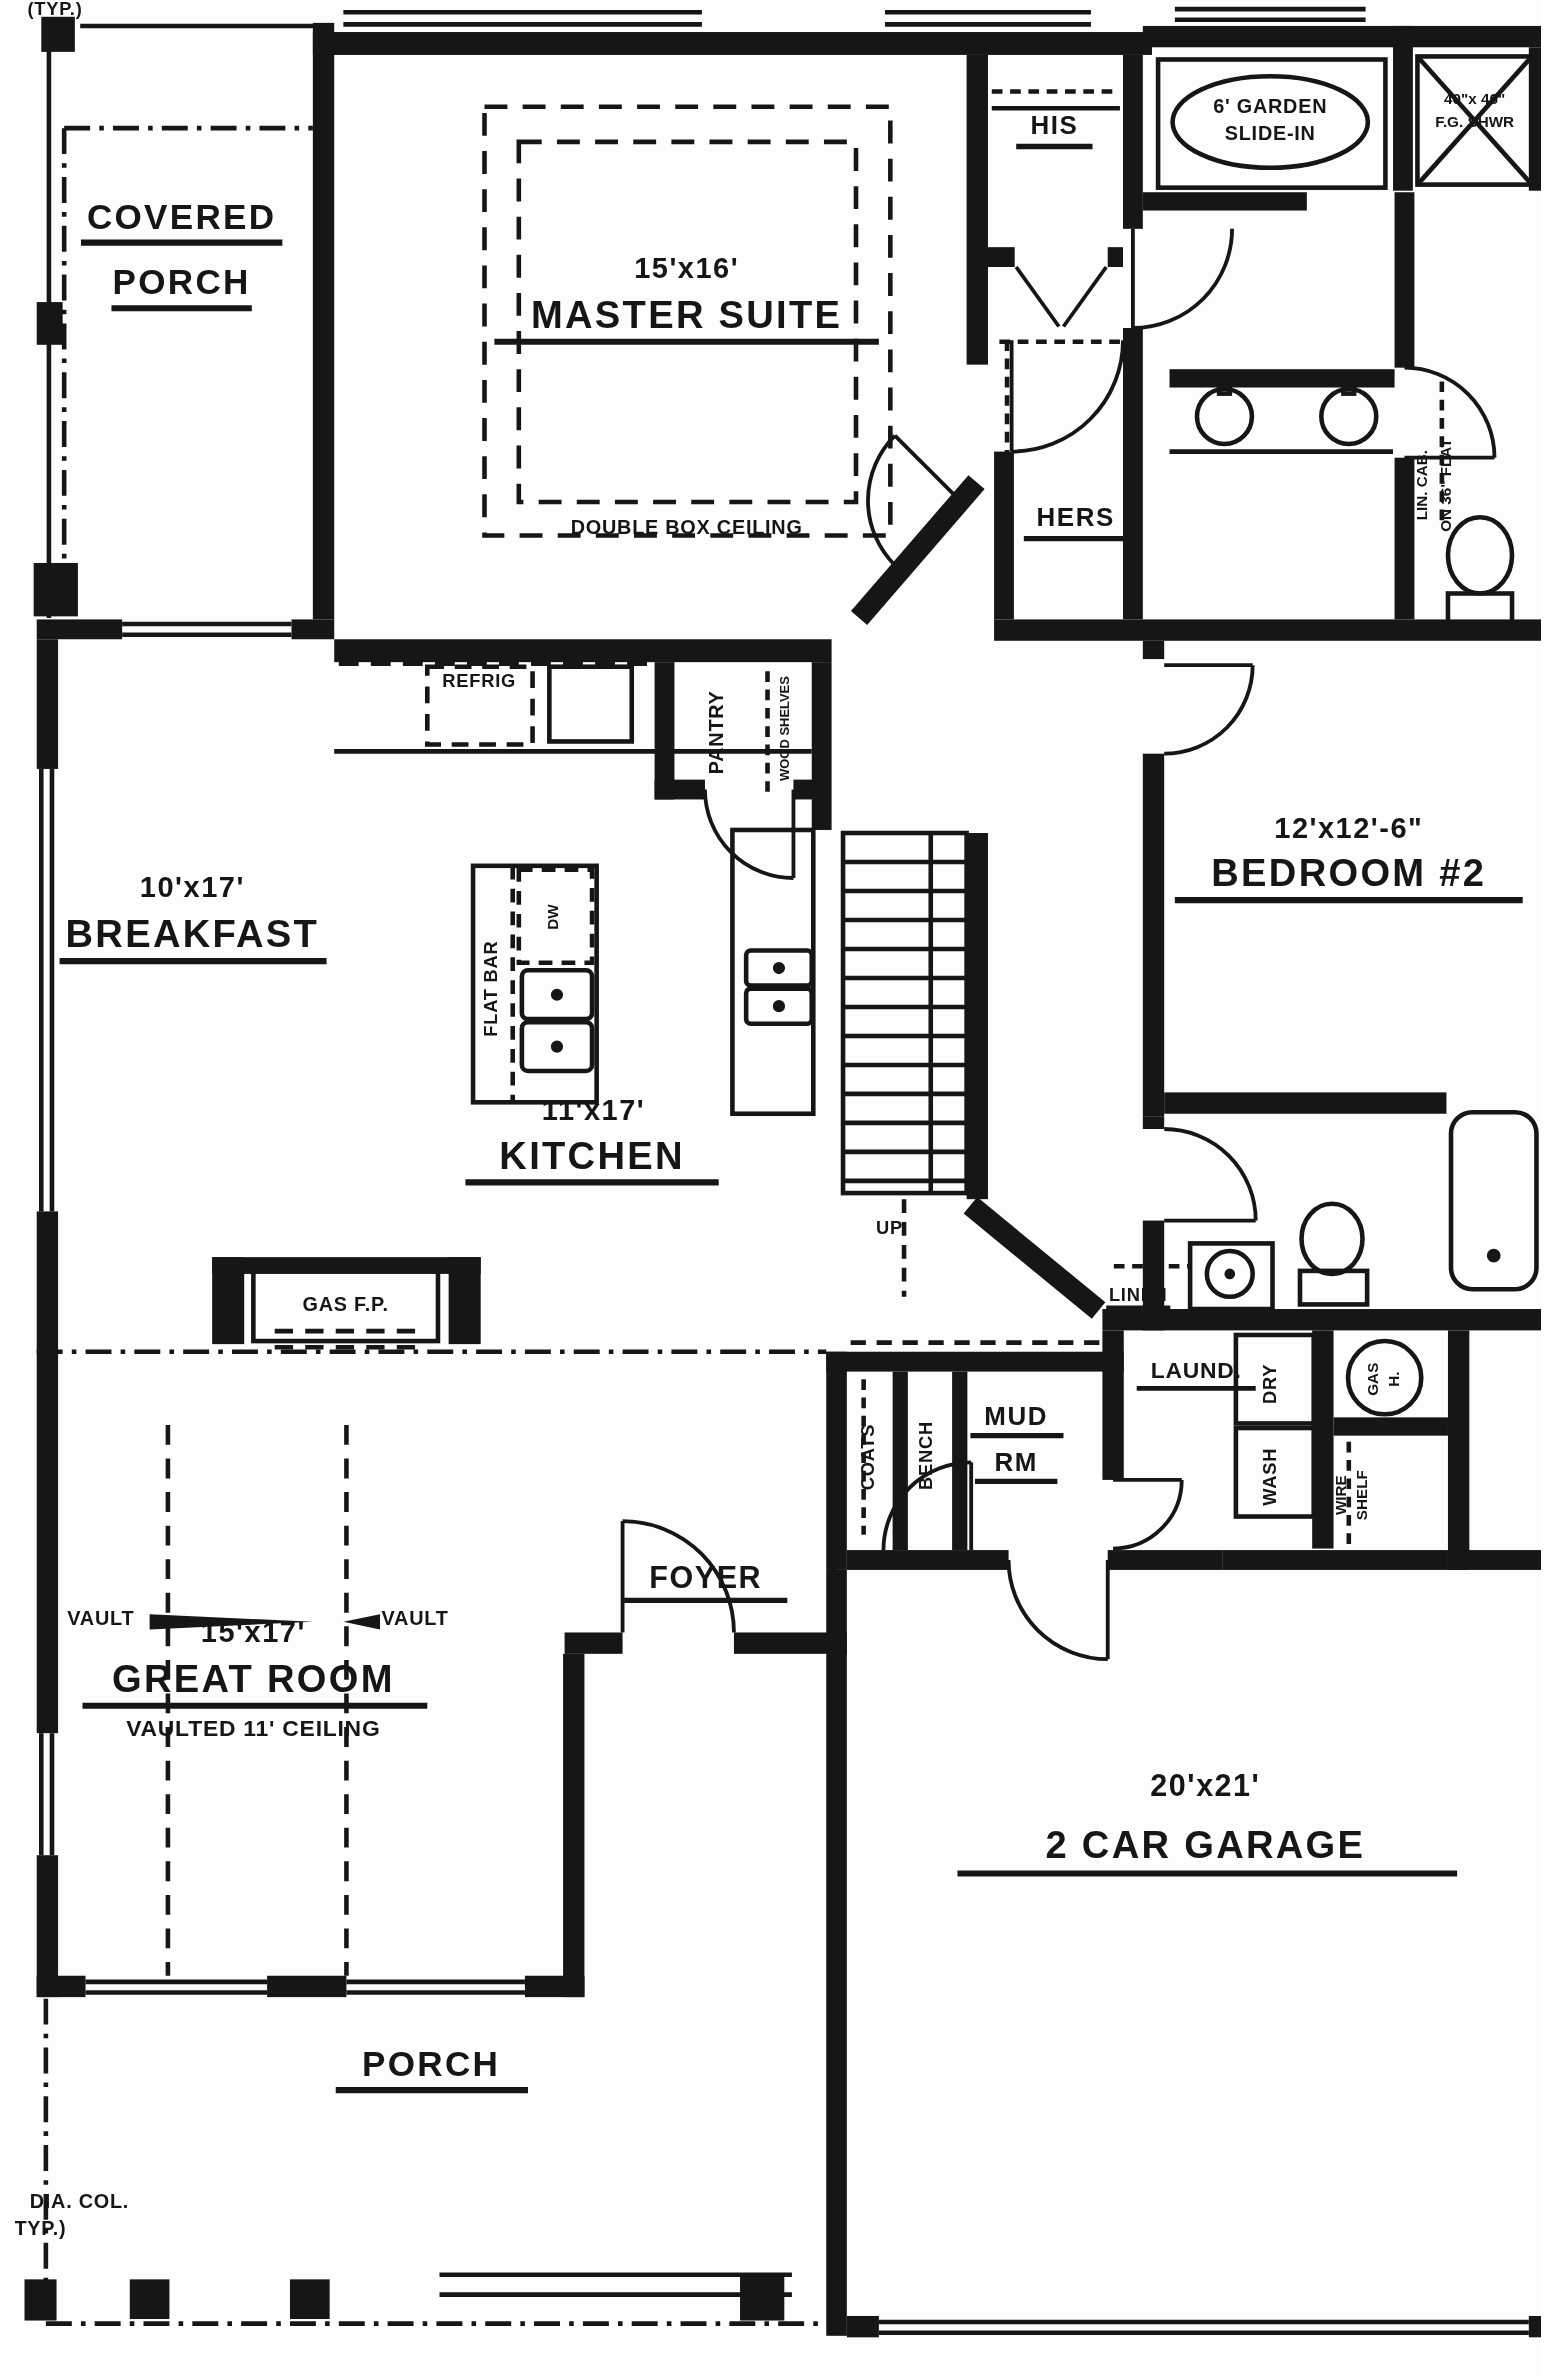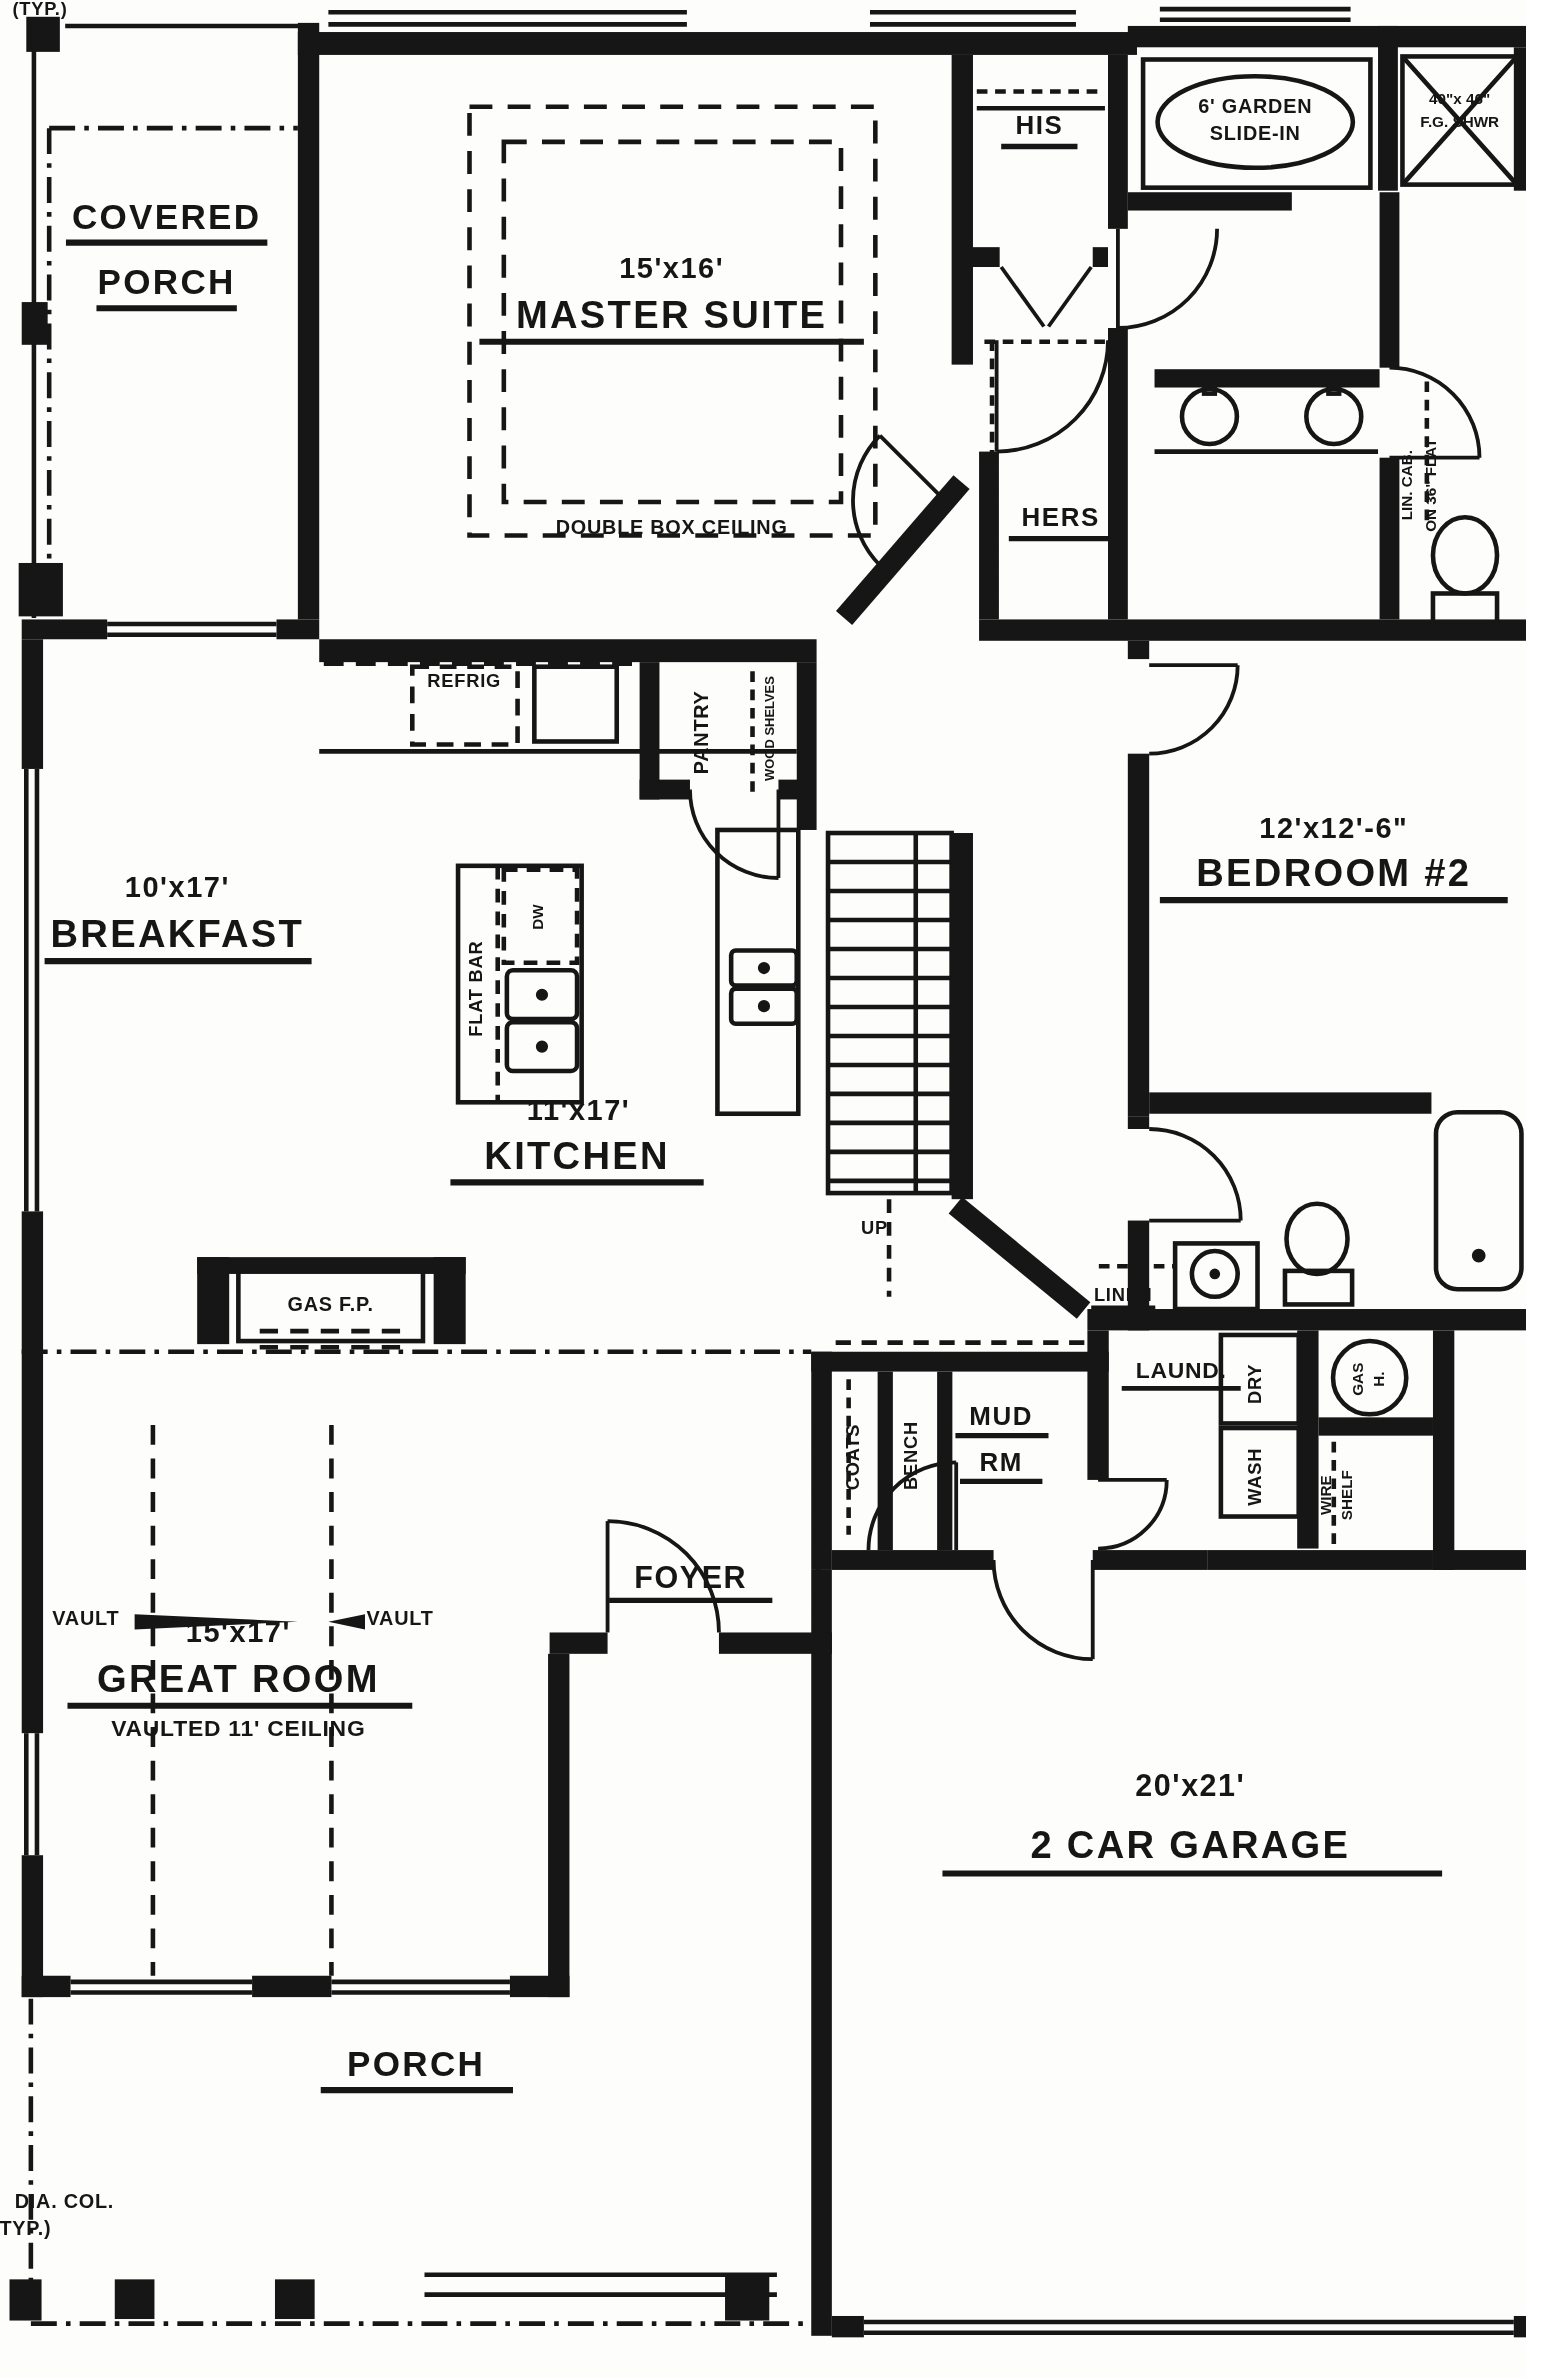--- a/index.html
+++ b/index.html
@@ -1,16 +1,16 @@
 <!DOCTYPE html>
 <html style="font-size:12.2px"><head>
 <meta charset="utf-8">
 <style>
   html,body{margin:0;padding:0;background:#ffffff;}
-  .sheet{position:relative;width:1526px;height:2377px;background:#fdfdfb;overflow:hidden;}
+  .sheet{position:relative;width:1526px;height:2377px;background:#fdfdfb;overflow:hidden;margin-left:15px;}
   svg{position:absolute;left:0;top:0;}
   text{font-family:"Liberation Sans","DejaVu Sans",sans-serif;font-weight:700;fill:#161616;}
   .t50{font-size:50px;letter-spacing:3px;}
   .t46{font-size:46px;letter-spacing:3px;}
   .t40{font-size:40px;letter-spacing:2px;}
   .t38{font-size:38px;letter-spacing:2px;}
   .t34{font-size:34px;letter-spacing:2px;}
   .t30{font-size:30px;letter-spacing:1px;}
   .t26{font-size:26px;letter-spacing:1px;}
   .t24{font-size:24px;letter-spacing:1px;}

